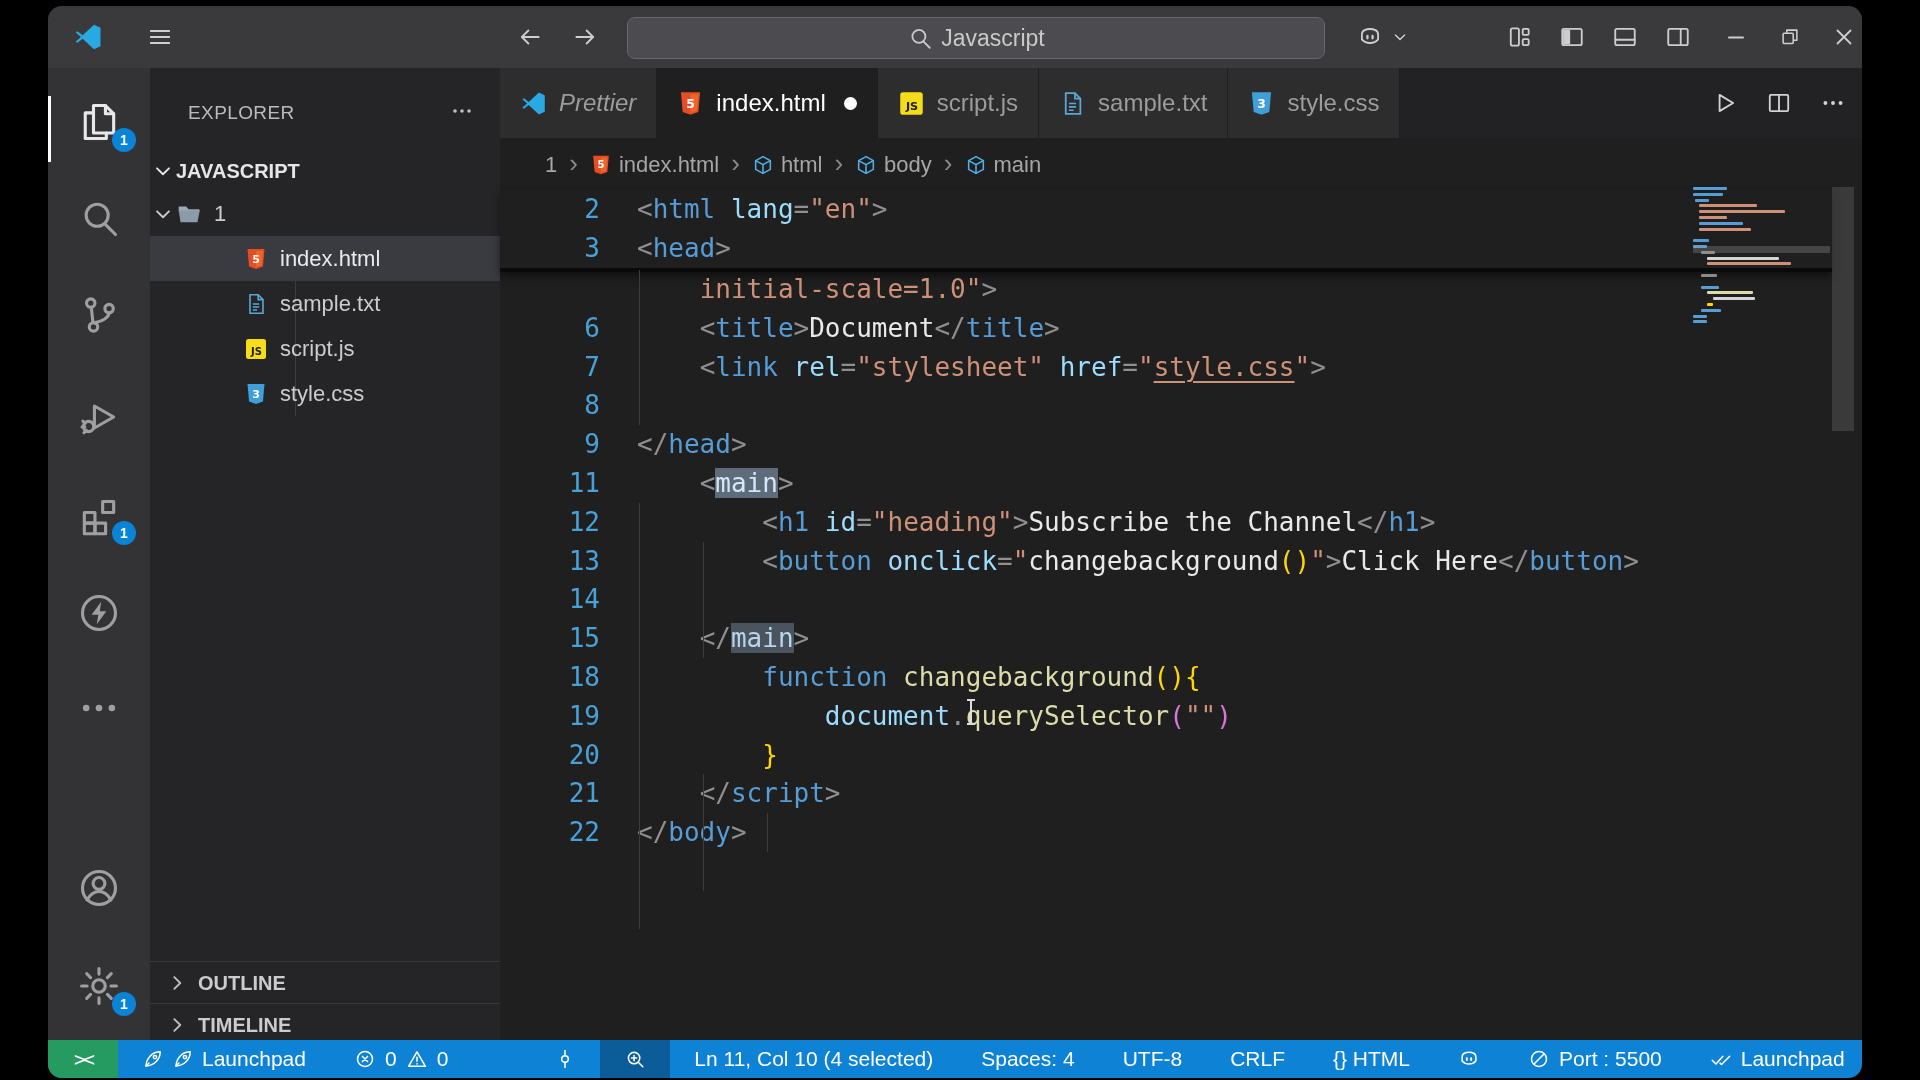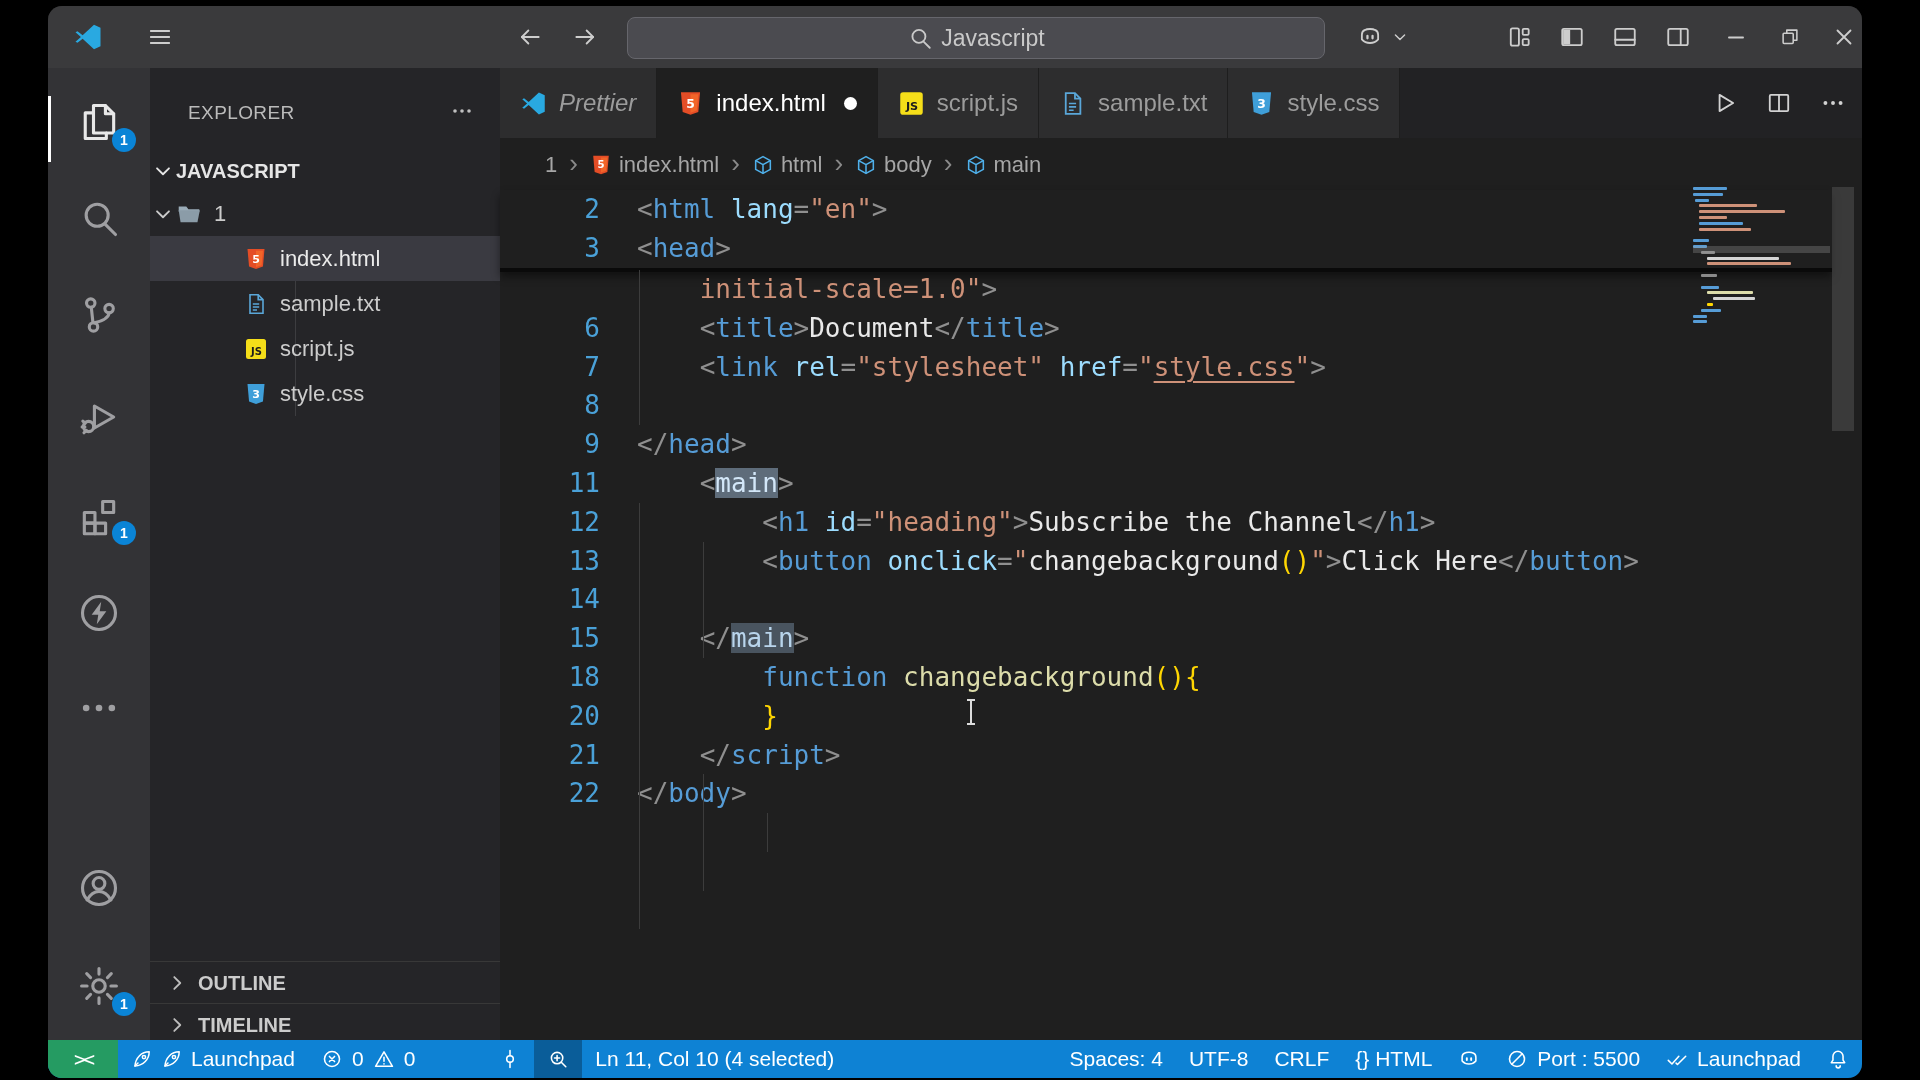--- a/index.html
+++ b/index.html
@@ -73,21 +73,21 @@
   .mm-band{position:absolute;left:1193px;top:178px;width:137px;height:7px;background:rgba(160,160,160,.30);}
   .vscroll{position:absolute;left:1332px;top:119px;width:22px;height:244px;background:rgba(121,121,121,.30);}
   .ibeam{position:absolute;left:466px;top:630px;width:10px;height:28px;}
   .ibeam div{position:absolute;background:#dcdcdc;}
   .ibeam .v{left:4px;top:2px;width:2px;height:24px;}
   .ibeam .h1{left:1px;top:1px;width:8px;height:2px;}
   .ibeam .h2{left:1px;bottom:1px;width:8px;height:2px;}
   
   .statusbar{position:absolute;left:0;right:0;bottom:0;height:38px;background:#0e82d4;display:flex;align-items:center;
     color:#fff;font-size:21px;}
-  .sb-item{display:flex;align-items:center;gap:9px;height:38px;padding:0 13px;cursor:pointer;white-space:nowrap;}
+  .sb-item{display:flex;align-items:center;gap:9px;height:38px;padding:0 24px;cursor:pointer;white-space:nowrap;}
   .sb-item svg{width:22px;height:22px;}
   .sb-remote{background:#259b62;width:70px;padding:0;justify-content:center;font-family:"DejaVu Sans Mono",monospace;
     font-size:20px;letter-spacing:-3px;}
   .sb-dark{background:rgba(0,0,0,.28);}
   .sb-spacer{flex:1;}
   .gap-l{margin-left:58px;}
 </style>
 </head>
 <body>
 
@@ -557,20 +557,24 @@
         </div>
         <div class="cl">
           <span class="ln">15</span>
           <span class="ct">    <span class="pun">&lt;/</span><span class="selB">main</span><span class="pun">&gt;</span></span>
         </div>
         <div class="cl">
           <span class="ln">18</span>
           <span class="ct">        <span class="kw">function</span><span class="fn"> changebackground</span><span class="b1">(){</span></span>
         </div>
         <div class="cl">
+          <span class="ln">19</span>
+          <span class="ct">            <span class="attr">document</span><span class="pun">.</span><span class="fn">querySelector</span><span class="b2">(</span><span class="str">""</span><span class="b2">)</span></span>
+        </div>
+        <div class="cl">
           <span class="ln">20</span>
           <span class="ct">        <span class="b1">}</span></span>
         </div>
         <div class="cl">
           <span class="ln">21</span>
           <span class="ct">    <span class="pun">&lt;/</span><span class="tag">script</span><span class="pun">&gt;</span></span>
         </div>
         <div class="cl">
           <span class="ln">22</span>
           <span class="ct"><span class="pun">&lt;/</span><span class="tag">body</span><span class="pun">&gt;</span></span>

